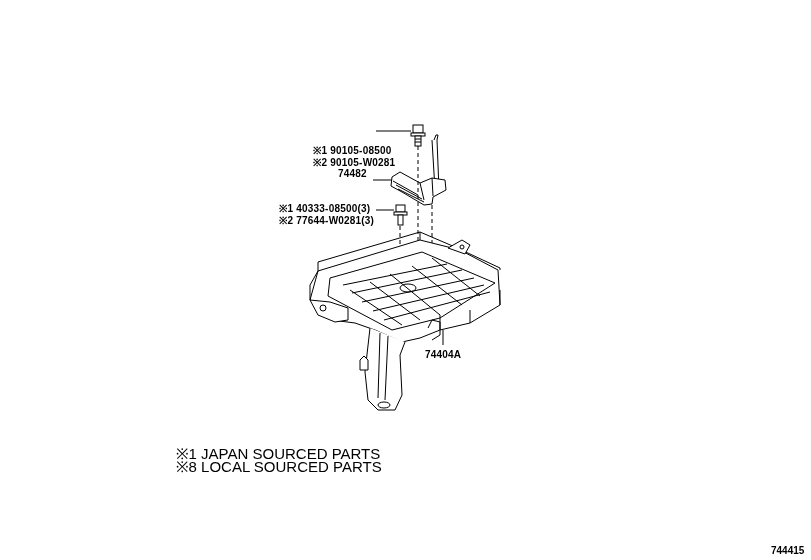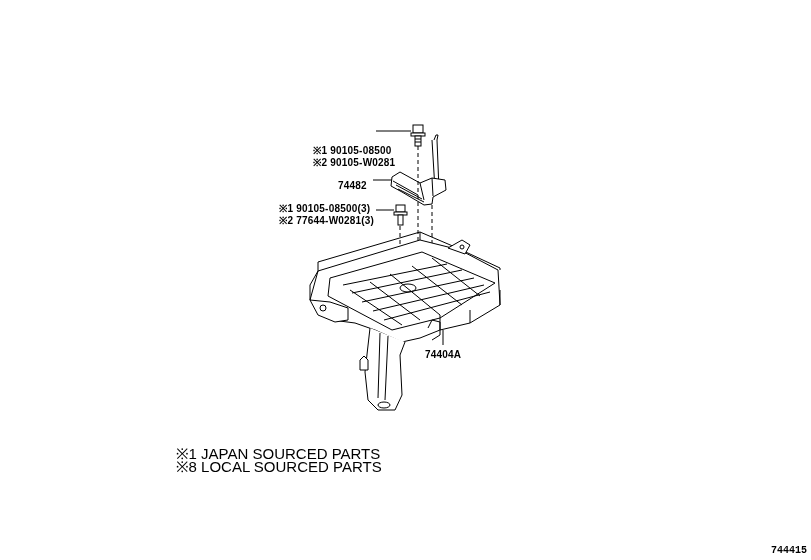--- a/index.html
+++ b/index.html
@@ -1,19 +1,19 @@
 <!DOCTYPE html>
 <html><head>
 <meta charset="utf-8">
 <style>
   html, body { margin:0; padding:0; background:#ffffff; }
   body { width:811px; height:560px; position:relative; overflow:hidden; font-family:"Liberation Sans", sans-serif; color:#000; }
   .lbl { position:absolute; font-family:"Liberation Sans", sans-serif; font-weight:bold; font-size:10px; white-space:nowrap; line-height:12px; letter-spacing:0.2px; }
   .legend { position:absolute; font-family:"Liberation Sans", sans-serif; font-size:15px; white-space:nowrap; line-height:13px; }
-  .code { position:absolute; font-family:Liberation Mono, monospace; font-weight:bold; font-size:10px; }
+  .code { position:absolute; font-family:Liberation Sans, sans-serif; font-weight:bold; font-size:10px; }
   svg.art { position:absolute; left:0; top:0; }
 </style>
 </head>
 <body>
 
 <svg class="art" width="811" height="560" viewBox="0 0 811 560" fill="none" stroke="#000" stroke-width="1">
 
   <g>
     <rect x="413" y="125" width="10" height="8" fill="#fff"></rect>
     <rect x="411" y="133" width="14" height="3" fill="#fff"></rect>
@@ -78,26 +78,26 @@
     <path d="M428 328 L432 320 L440 322 L440 335 L432 340"></path>
     <line x1="443" y1="330" x2="443" y2="345"></line>
   </g>
 </svg>
 
 <div class="lbl" style="left:313px; top:125px;margin-top:20px;">
   <div>※1 90105-08500</div>
   <div>※2 90105-W0281</div>
 </div>
 
-<div class="lbl" style="left:338px; top:180px;">
+<div class="lbl" style="left:338px; top:168px;">
   <div>74482</div>
 </div>
 
 <div class="lbl" style="left:279px; top:203px;">
-  <div>※1 90105-08500(3)</div>
+  <div>※1 40333-08500(3)</div>
   <div>※2 77644-W0281(3)</div>
 </div>
 
 <div class="lbl" style="left:425px; top:349px;">
   <div>74404A</div>
 </div>
 
 <div class="legend" style="left:176px; top:447px;">
   <div>※1  JAPAN SOURCED PARTS</div>
   <div>※8  LOCAL SOURCED PARTS</div>

